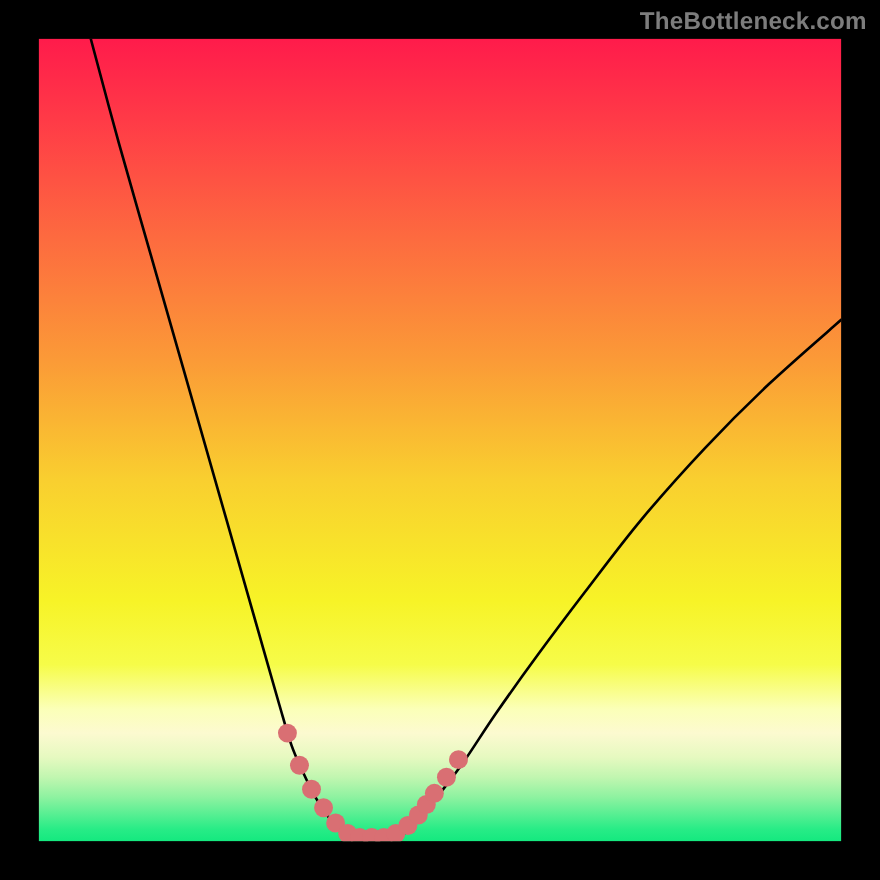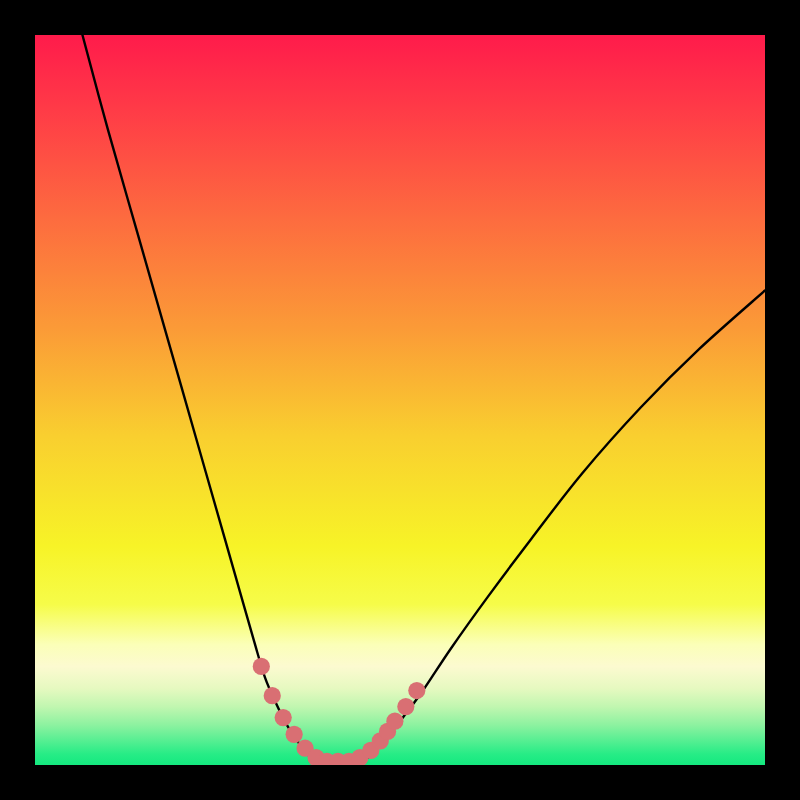--- a/index.html
+++ b/index.html
@@ -91,13 +91,14 @@
           <circle cx="335.8" cy="715.4" r="8.6" fill="#d96f73"></circle>
           <circle cx="345.28999999999996" cy="705.91" r="8.6" fill="#d96f73"></circle>
           <circle cx="352.59" cy="696.42" r="8.6" fill="#d96f73"></circle>
           <circle cx="359.89" cy="686.2" r="8.6" fill="#d96f73"></circle>
           <circle cx="370.84000000000003" cy="671.6" r="8.6" fill="#d96f73"></circle>
           <circle cx="381.79" cy="655.54" r="8.6" fill="#d96f73"></circle>
         </g>
     </svg>
   </div>
 
+  <div class="watermark">TheBottleneck.com</div>
 </div>
 
 </body></html>

